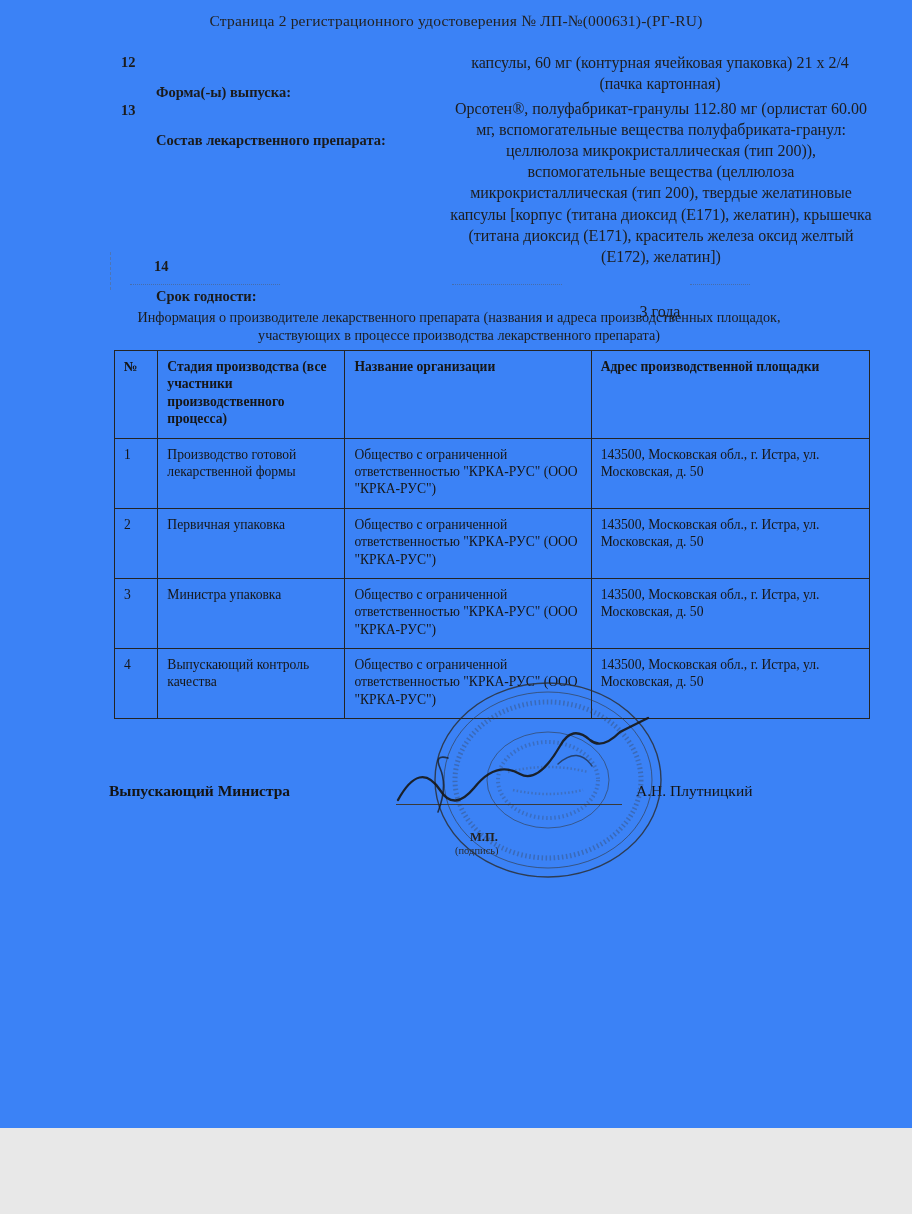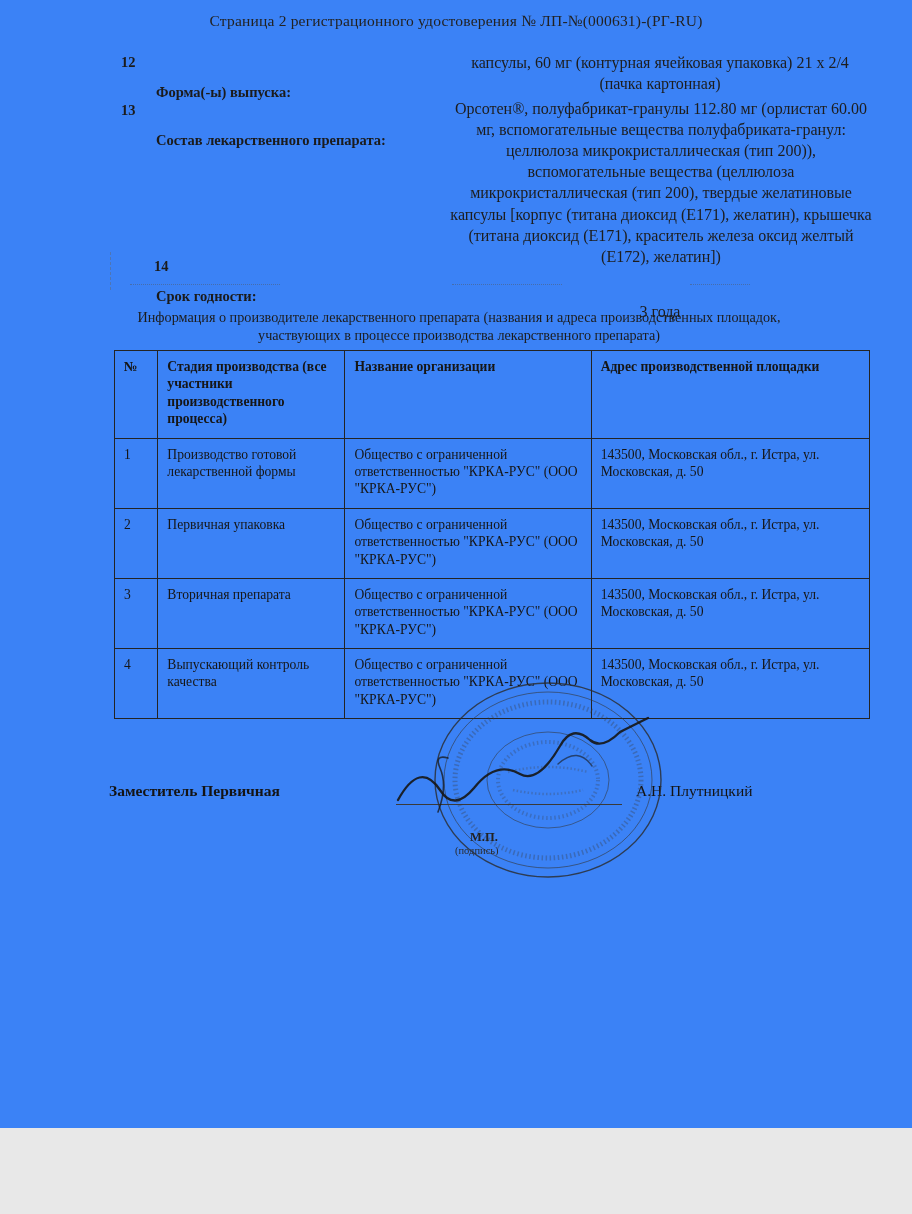--- a/index.html
+++ b/index.html
@@ -94,35 +94,35 @@
             <td class="col-addr">143500, Московская обл., г. Истра, ул. Московская, д. 50</td>
           </tr>
           <tr>
             <td class="col-num">2</td>
             <td class="col-stage">Первичная упаковка</td>
             <td class="col-org">Общество с ограниченной ответственностью "КРКА-РУС" (ООО "КРКА-РУС")</td>
             <td class="col-addr">143500, Московская обл., г. Истра, ул. Московская, д. 50</td>
           </tr>
           <tr>
             <td class="col-num">3</td>
-            <td class="col-stage">Вторичная препарата</td>
+            <td class="col-stage">Министра упаковка</td>
             <td class="col-org">Общество с ограниченной ответственностью "КРКА-РУС" (ООО "КРКА-РУС")</td>
             <td class="col-addr">143500, Московская обл., г. Истра, ул. Московская, д. 50</td>
           </tr>
           <tr>
             <td class="col-num">4</td>
             <td class="col-stage">Выпускающий контроль качества</td>
             <td class="col-org">Общество с ограниченной ответственностью "КРКА-РУС" (ООО "КРКА-РУС")</td>
             <td class="col-addr">143500, Московская обл., г. Истра, ул. Московская, д. 50</td>
           </tr>
         </tbody>
     </table>
   </div>
 
-  <div class="abs sig-title" style="left:109px;top:782px;">Заместитель Первичная</div>
+  <div class="abs sig-title" style="left:109px;top:782px;">Выпускающий Министра</div>
   <div class="abs sig-line" style="left:396px;top:804px;"></div>
   <div class="abs sig-name" style="left:636px;top:782px;">А.Н. Плутницкий</div>
   <div class="abs sig-caption" style="left:455px;top:808px;z-index:4;">(подпись)</div>
   <div class="abs sig-mp" style="left:470px;top:830px;z-index:4;">М.П.</div>
 
   <svg class="abs stamp-wrap" viewBox="0 0 290 215">
     <g fill="none">
       <ellipse cx="140" cy="108" rx="113" ry="97" stroke="#2b2b2b" stroke-width="1.4" opacity="0.8"></ellipse>
       <ellipse cx="140" cy="108" rx="104" ry="88" stroke="#333" stroke-width="0.9" opacity="0.65"></ellipse>
       <ellipse cx="140" cy="108" rx="93" ry="78" stroke="#3a3a3a" stroke-width="5" stroke-dasharray="1.5 2.6" opacity="0.33"></ellipse>

